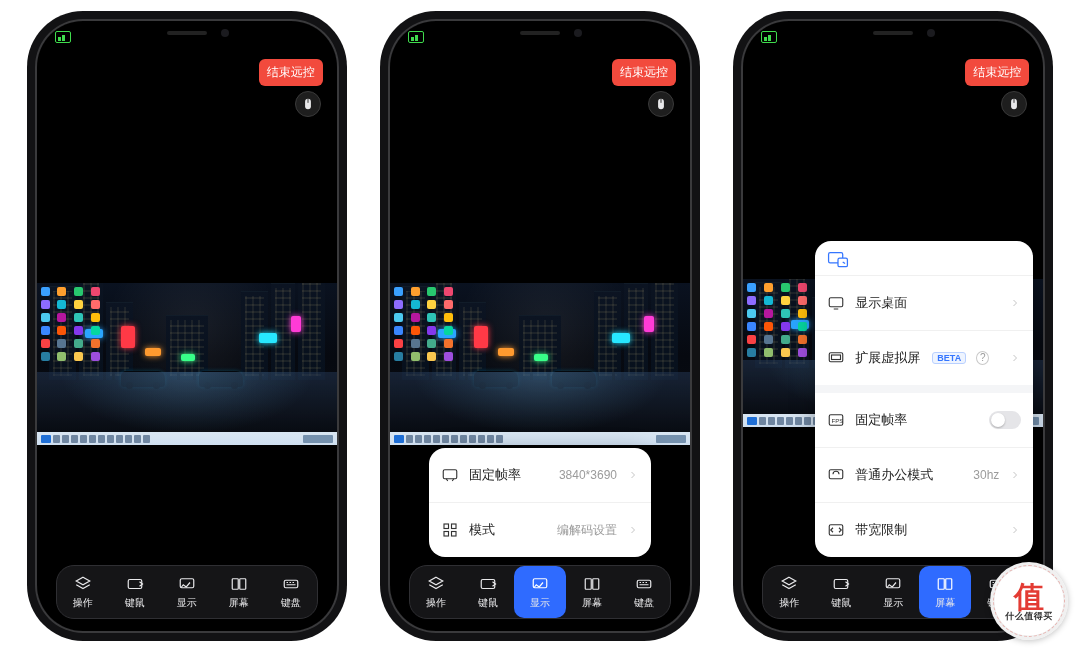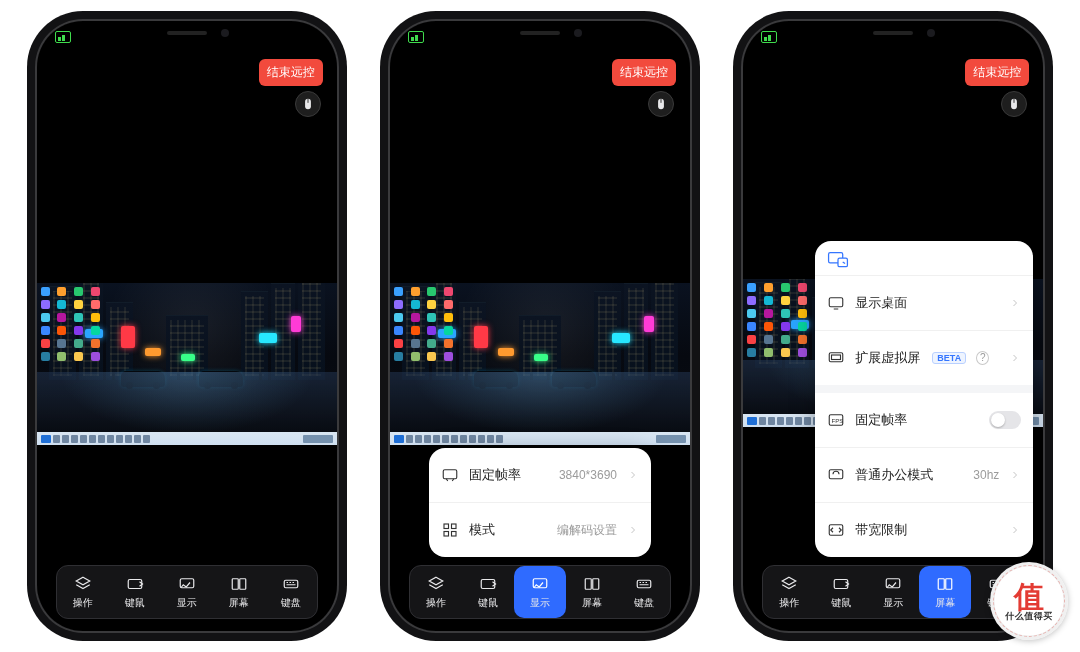--- a/index.html
+++ b/index.html
@@ -178,21 +178,21 @@
   .tclock{margin-left:auto;width:30px;background:#7591ae}
 
   
   .toolbar {
     position:absolute;
     left:50%; transform:translateX(-50%);
     bottom:12px;
     width: 262px; height: 54px;
     background: rgba(22,22,24,.95);
     border: 1px solid #2f2f33;
-    border-radius: 12px;
+    border-radius: 18px;
     display:flex;
     z-index:30;
   }
   .tbtn{
     flex:1;
     display:flex;flex-direction:column;align-items:center;justify-content:center;
     gap:3px; cursor:pointer;
     border-radius:10px;
   }
   .tbtn.active{ background:#2f6bff; }

